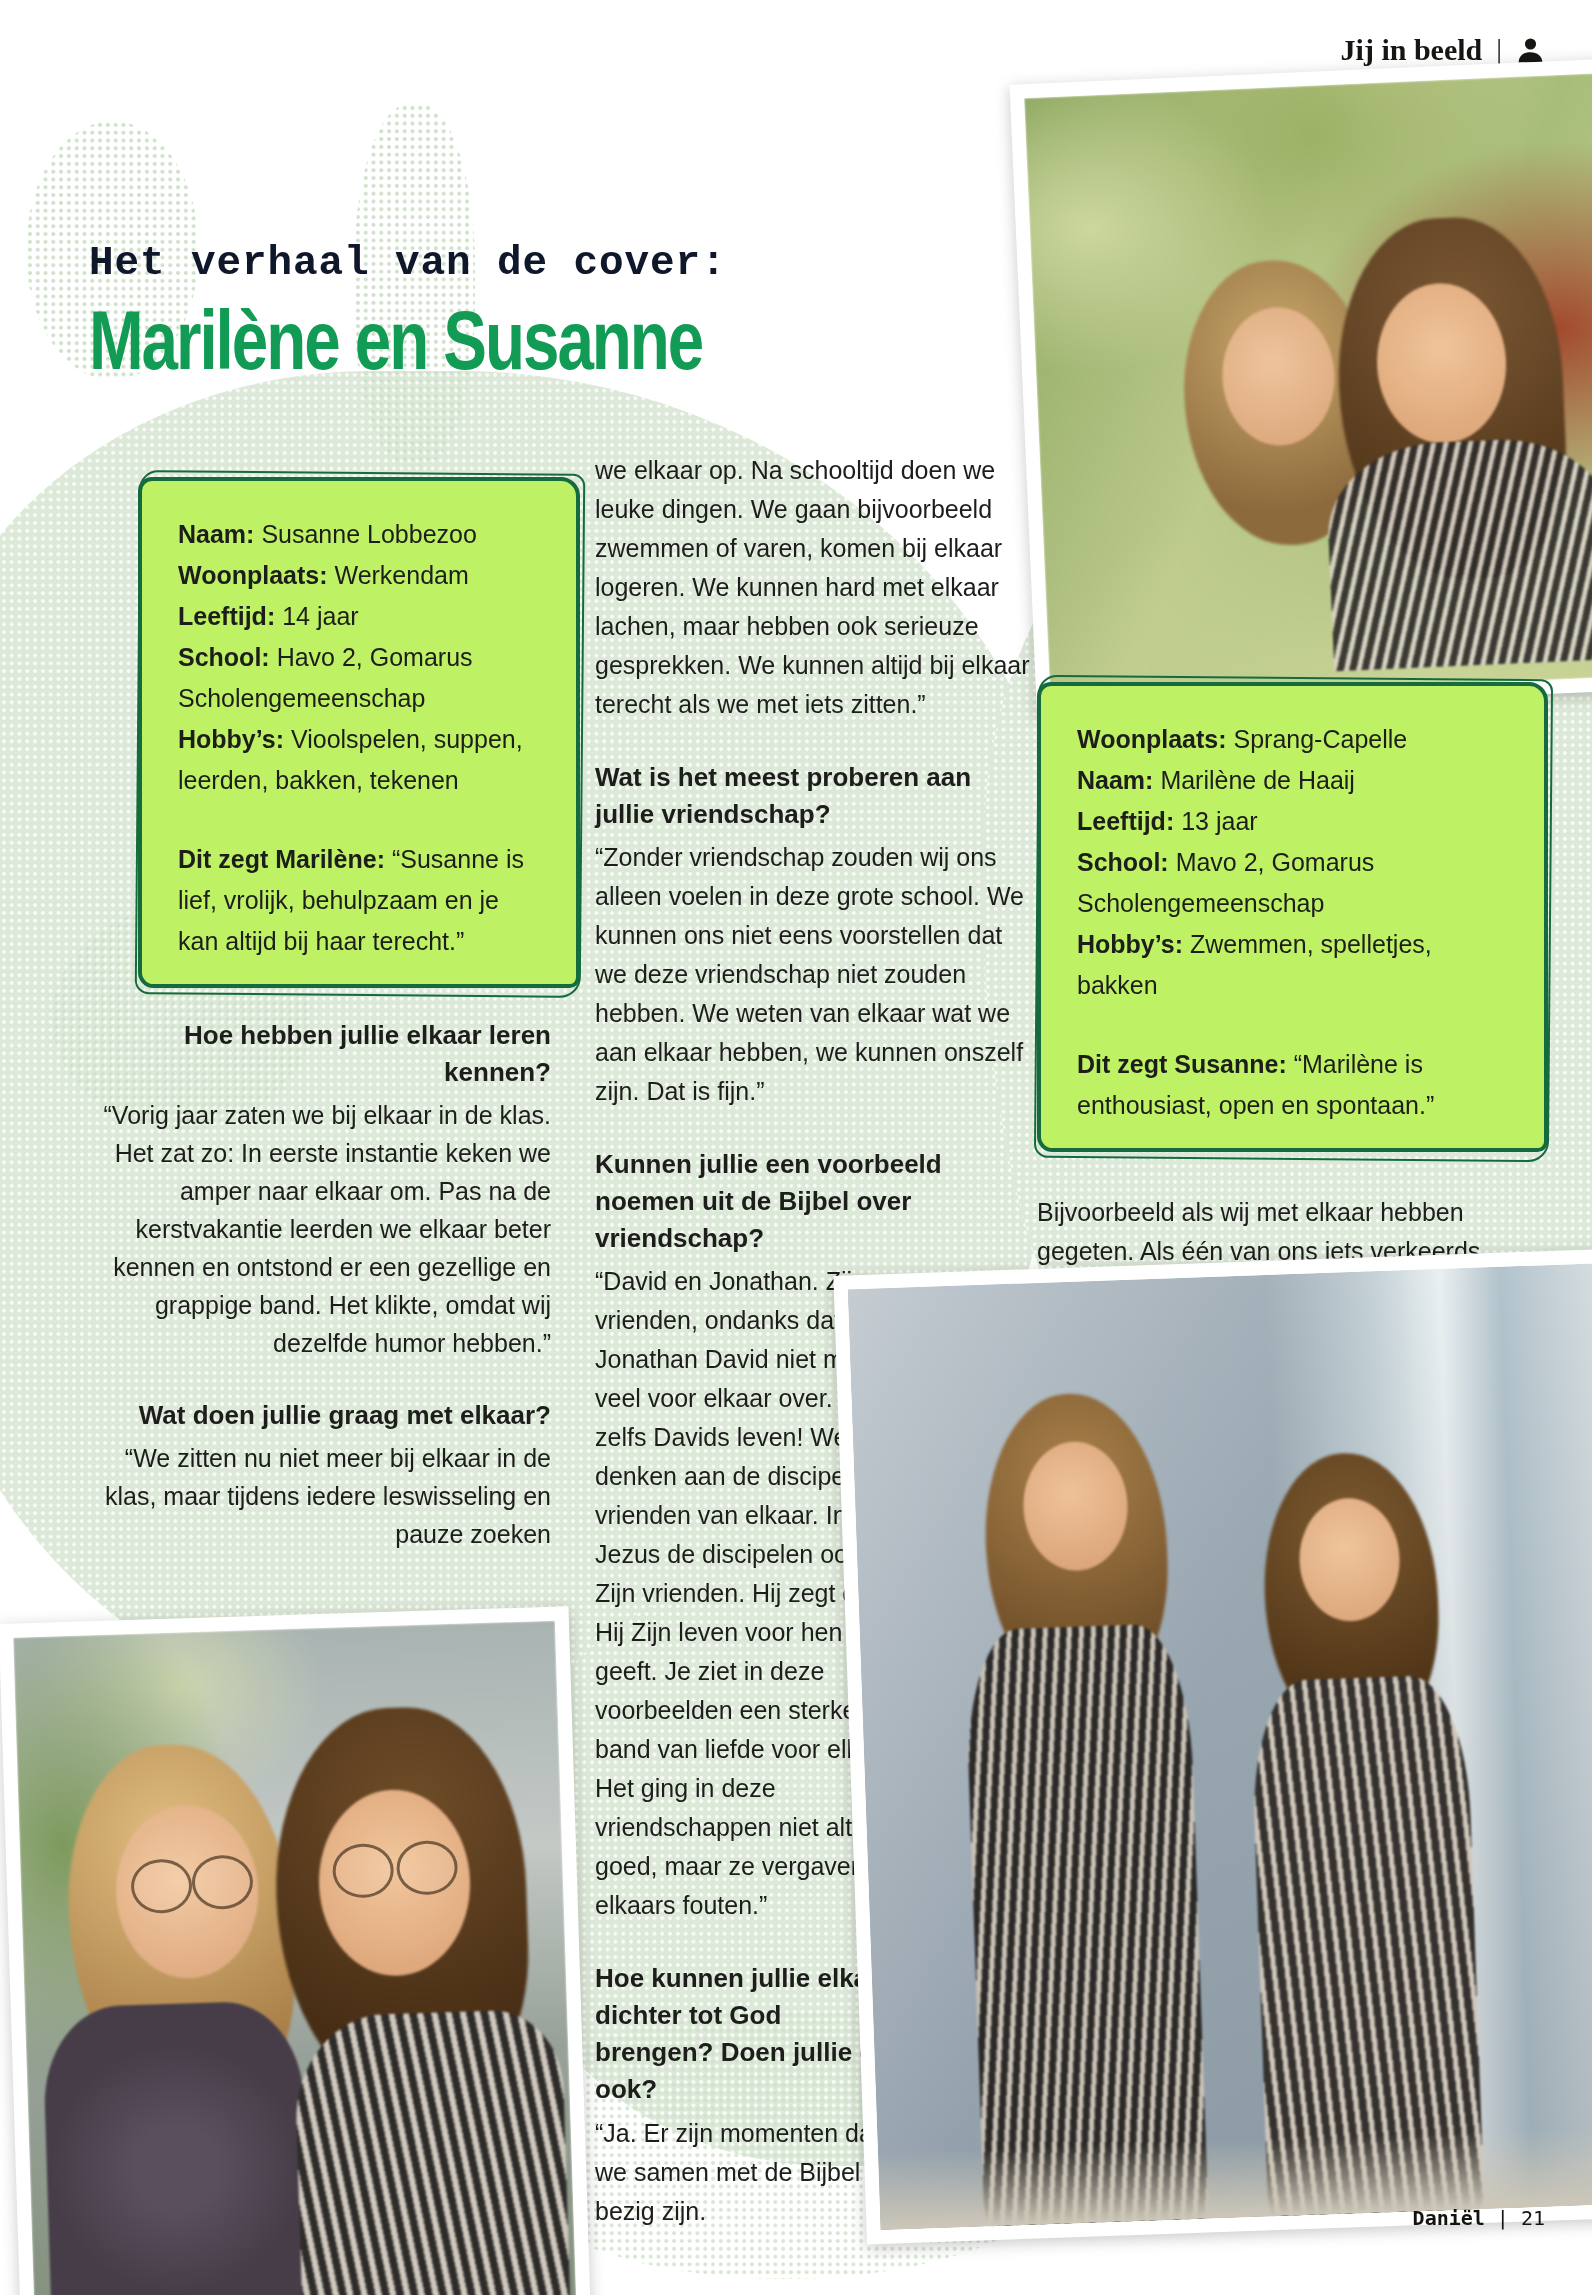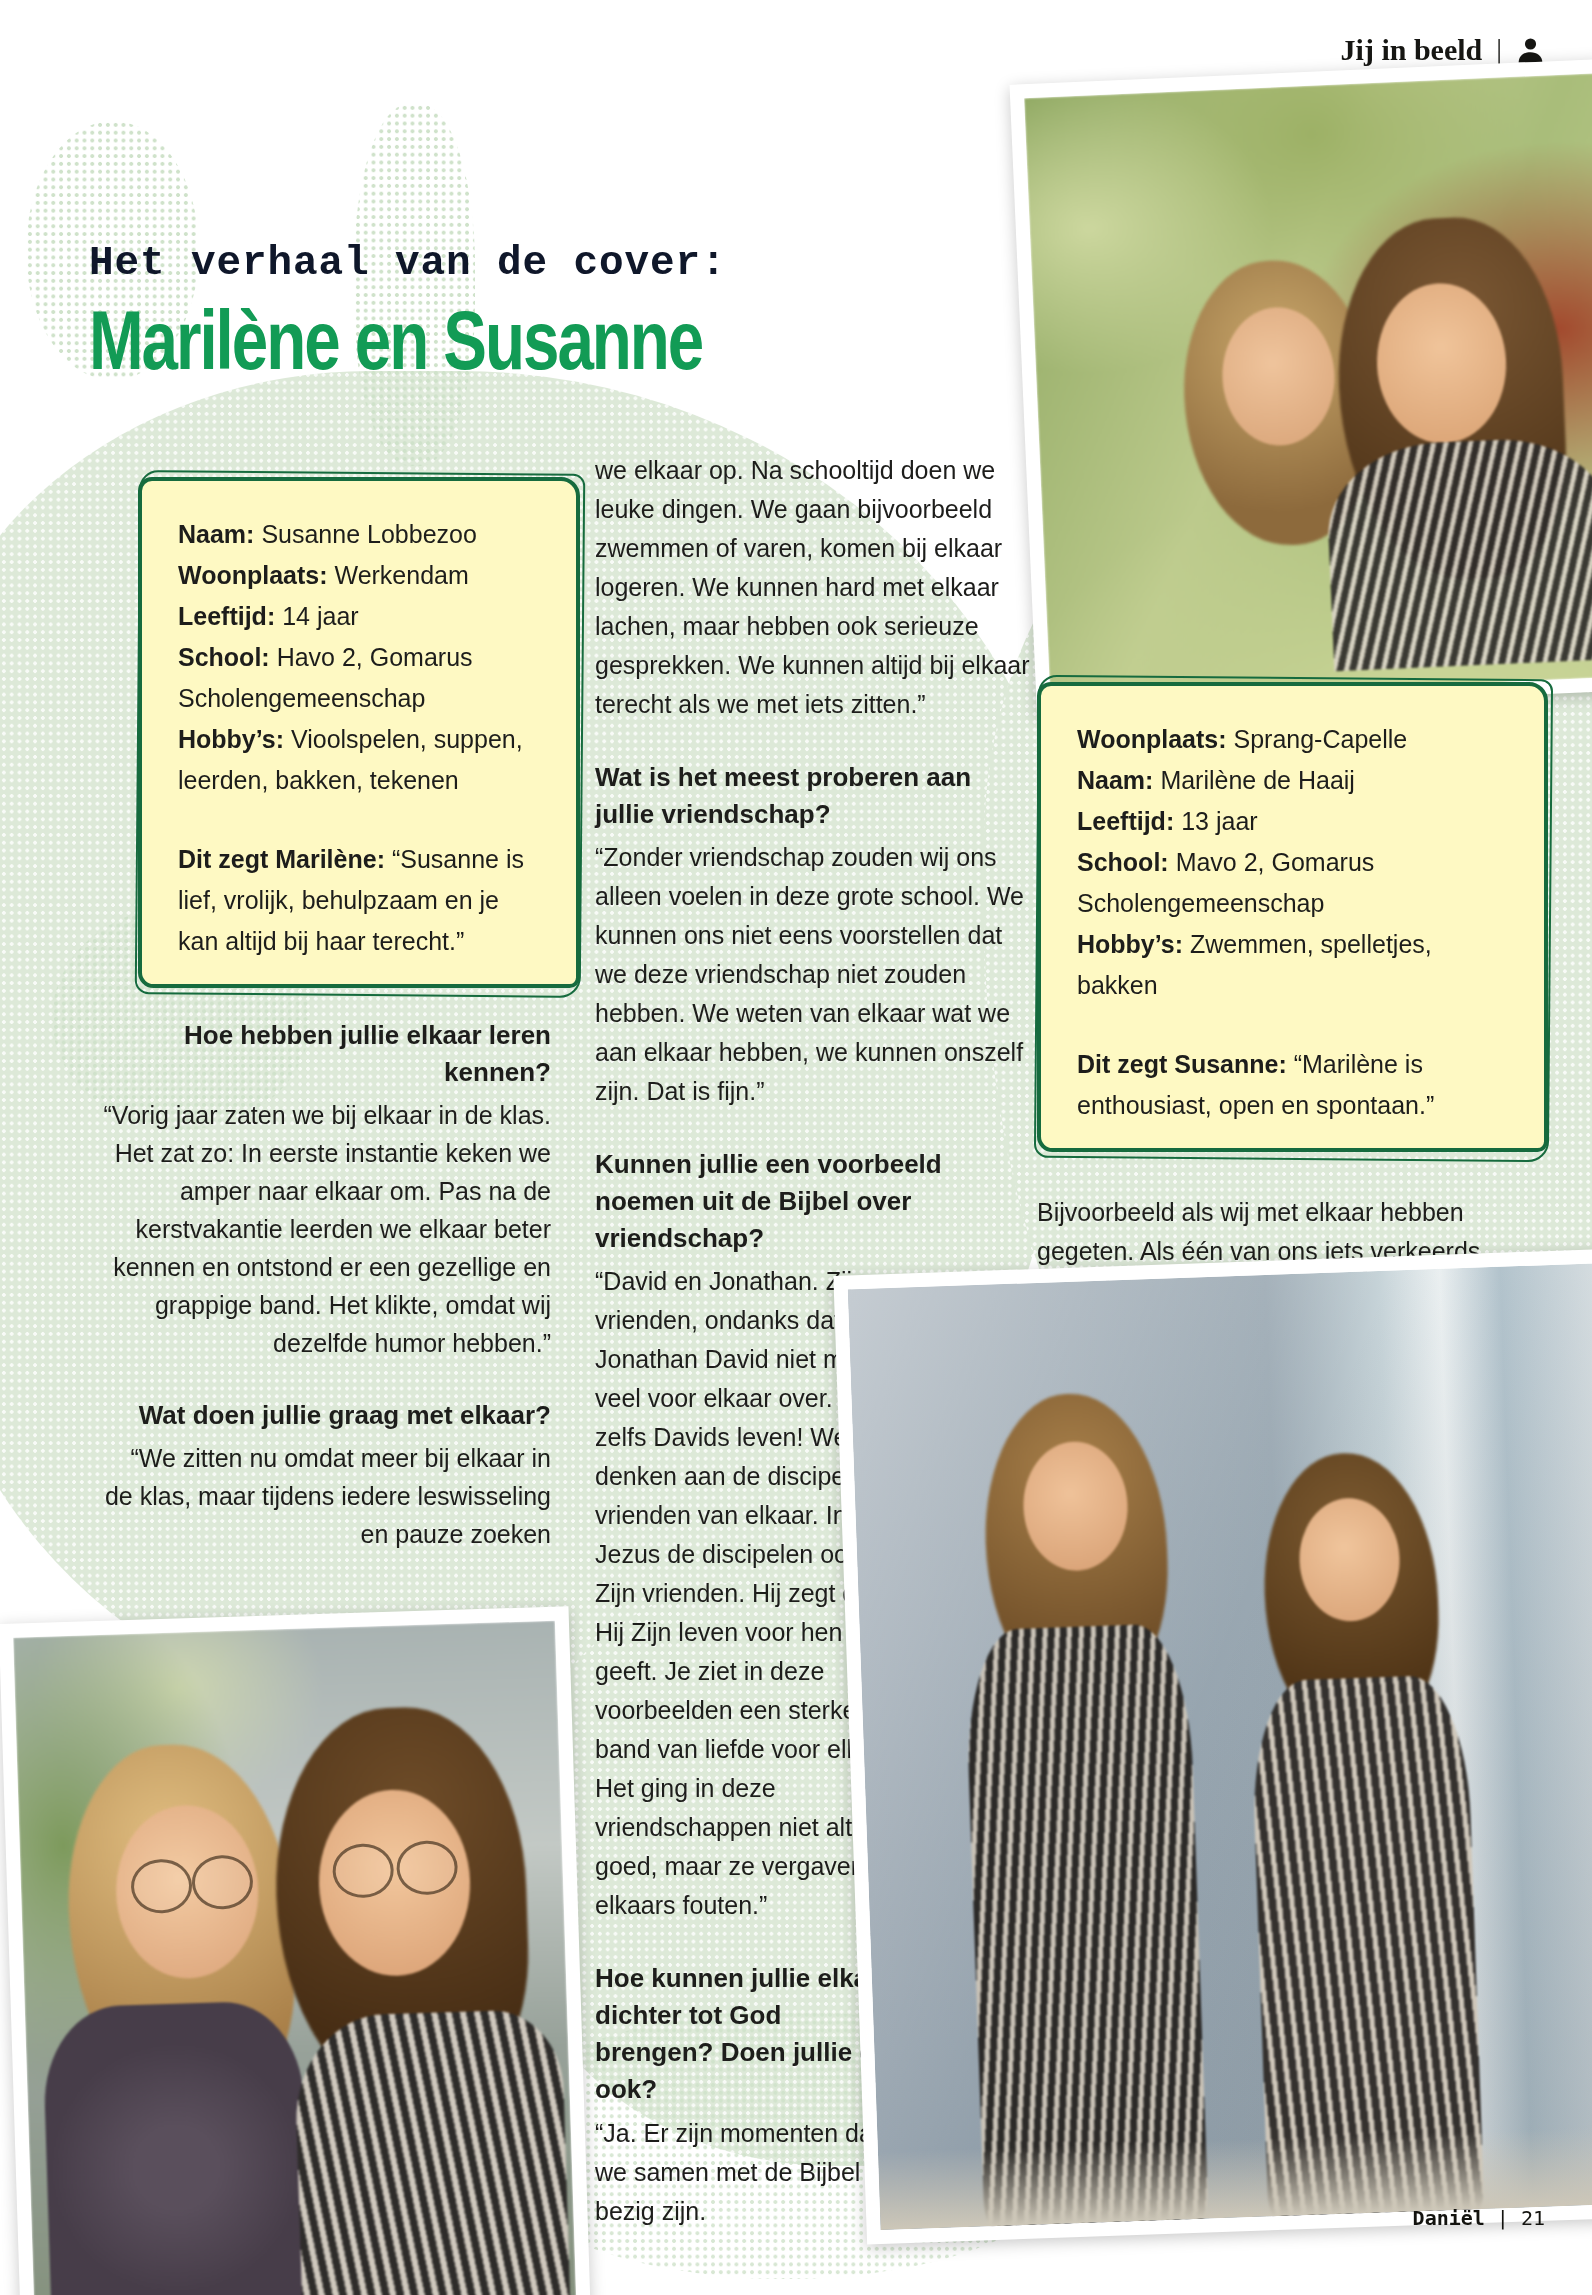--- a/index.html
+++ b/index.html
@@ -96,21 +96,21 @@
       background:repeating-linear-gradient(95deg,#2c2a28 0 7px,#c9c2b6 7px 12px);filter:blur(0.9px);}
   .br-hair2{left:406px;top:181px;width:173px;height:293px;border-radius:48% 52% 46% 54%;
       background:radial-gradient(circle at 50% 25%,#7c5a30,#4c3114 78%);filter:blur(1.7px);}
   .br-face2{left:442px;top:226px;width:100px;height:123px;border-radius:50%;
       background:radial-gradient(circle at 45% 40%,#f0c59c,#d7a074);filter:blur(0.9px);}
   .br-dress2{left:388px;top:406px;width:216px;height:544px;border-radius:26% 26% 6% 6%;
       background:repeating-linear-gradient(85deg,#34312e 0 7.8px,#cfc7ba 7.8px 13px);filter:blur(0.9px);}
   .br-floor{left:0;bottom:0;width:100%;height:78px;background:linear-gradient(180deg,rgba(210,205,192,0),#cdc7b8);}
 
   
-  .card{position:absolute;background:#fef9c3;border:4.3px solid #166b3e;border-radius:14px 19px 10.4px 15.5px;
+  .card{position:absolute;background:#bef264;border:4.3px solid #166b3e;border-radius:14px 19px 10.4px 15.5px;
         padding:33px 36px 22.4px;font-size:25px;line-height:41px;}
   .card:after{content:"";position:absolute;inset:-9.5px -7px -11.2px -5.2px;border:2.6px solid #166b3e;
         border-radius:19px 12px 21px 14px;transform:rotate(.5deg);pointer-events:none;}
   .card .fld b{font-weight:700;}
   .card .quote{margin-top:38px;}
   .cardL{left:138px;top:477px;width:362px;}
   .cardR{left:1037px;top:682px;width:431px;}
 
   
   .col{position:absolute;font-size:25px;line-height:39px;}
@@ -182,21 +182,21 @@
     <div class="fld"><b>Leeftijd:</b> <span>13 jaar</span></div>
     <div class="fld"><b>School:</b> <span>Mavo 2, Gomarus Scholengemeenschap</span></div>
     <div class="fld"><b>Hobby’s:</b> <span>Zwemmen, spelletjes, bakken</span></div>
     <div class="quote"><b>Dit zegt Susanne:</b> <span>“Marilène is enthousiast, open en spontaan.”</span></div>
   </div>
 
   <div class="col colL">
     <p class="q first">Hoe hebben jullie elkaar leren kennen?</p>
     <p>“Vorig jaar zaten we bij elkaar in de klas. Het zat zo: In eerste instantie keken we amper naar elkaar om. Pas na de kerstvakantie leerden we elkaar beter kennen en ontstond er een gezellige en grappige band. Het klikte, omdat wij dezelfde humor hebben.”</p>
     <p class="q">Wat doen jullie graag met elkaar?</p>
-    <p>“We zitten nu omdat meer bij elkaar in de klas, maar tijdens iedere leswisseling en pauze zoeken</p>
+    <p>“We zitten nu niet meer bij elkaar in de klas, maar tijdens iedere leswisseling en pauze zoeken</p>
   </div>
 
   <div class="col colM">
     <p>we elkaar op. Na schooltijd doen we leuke dingen. We gaan bijvoorbeeld zwemmen of varen, komen bij elkaar logeren. We kunnen hard met elkaar lachen, maar hebben ook serieuze gesprekken. We kunnen altijd bij elkaar terecht als we met iets zitten.”</p>
     <p class="q">Wat is het meest proberen aan jullie vriendschap?</p>
     <p>“Zonder vriendschap zouden wij ons alleen voelen in deze grote school. We kunnen ons niet eens voorstellen dat we deze vriendschap niet zouden hebben. We weten van elkaar wat we aan elkaar hebben, we kunnen onszelf zijn. Dat is fijn.”</p>
     <p class="q">Kunnen jullie een voorbeeld noemen uit de Bijbel over vriendschap?</p>
     <p>“David en Jonathan. Zij waren vrienden, ondanks dat de vader van Jonathan David niet mocht. Ze hadden veel voor elkaar over. Jonathan redde zelfs Davids leven! We moeten ook denken aan de discipelen. Zij waren vrienden van elkaar. In de Bijbel noemt Jezus de discipelen ook</p>
     <p class="indent1">Zijn vrienden. Hij zegt dat Hij Zijn leven voor hen geeft. Je ziet in deze voorbeelden een sterke band van liefde voor elkaar. Het ging in deze vriendschappen niet altijd goed, maar ze vergaven elkaars fouten.”</p>
     <p class="q indent2">Hoe kunnen jullie elkaar dichter tot God brengen? Doen jullie dit ook?</p>

